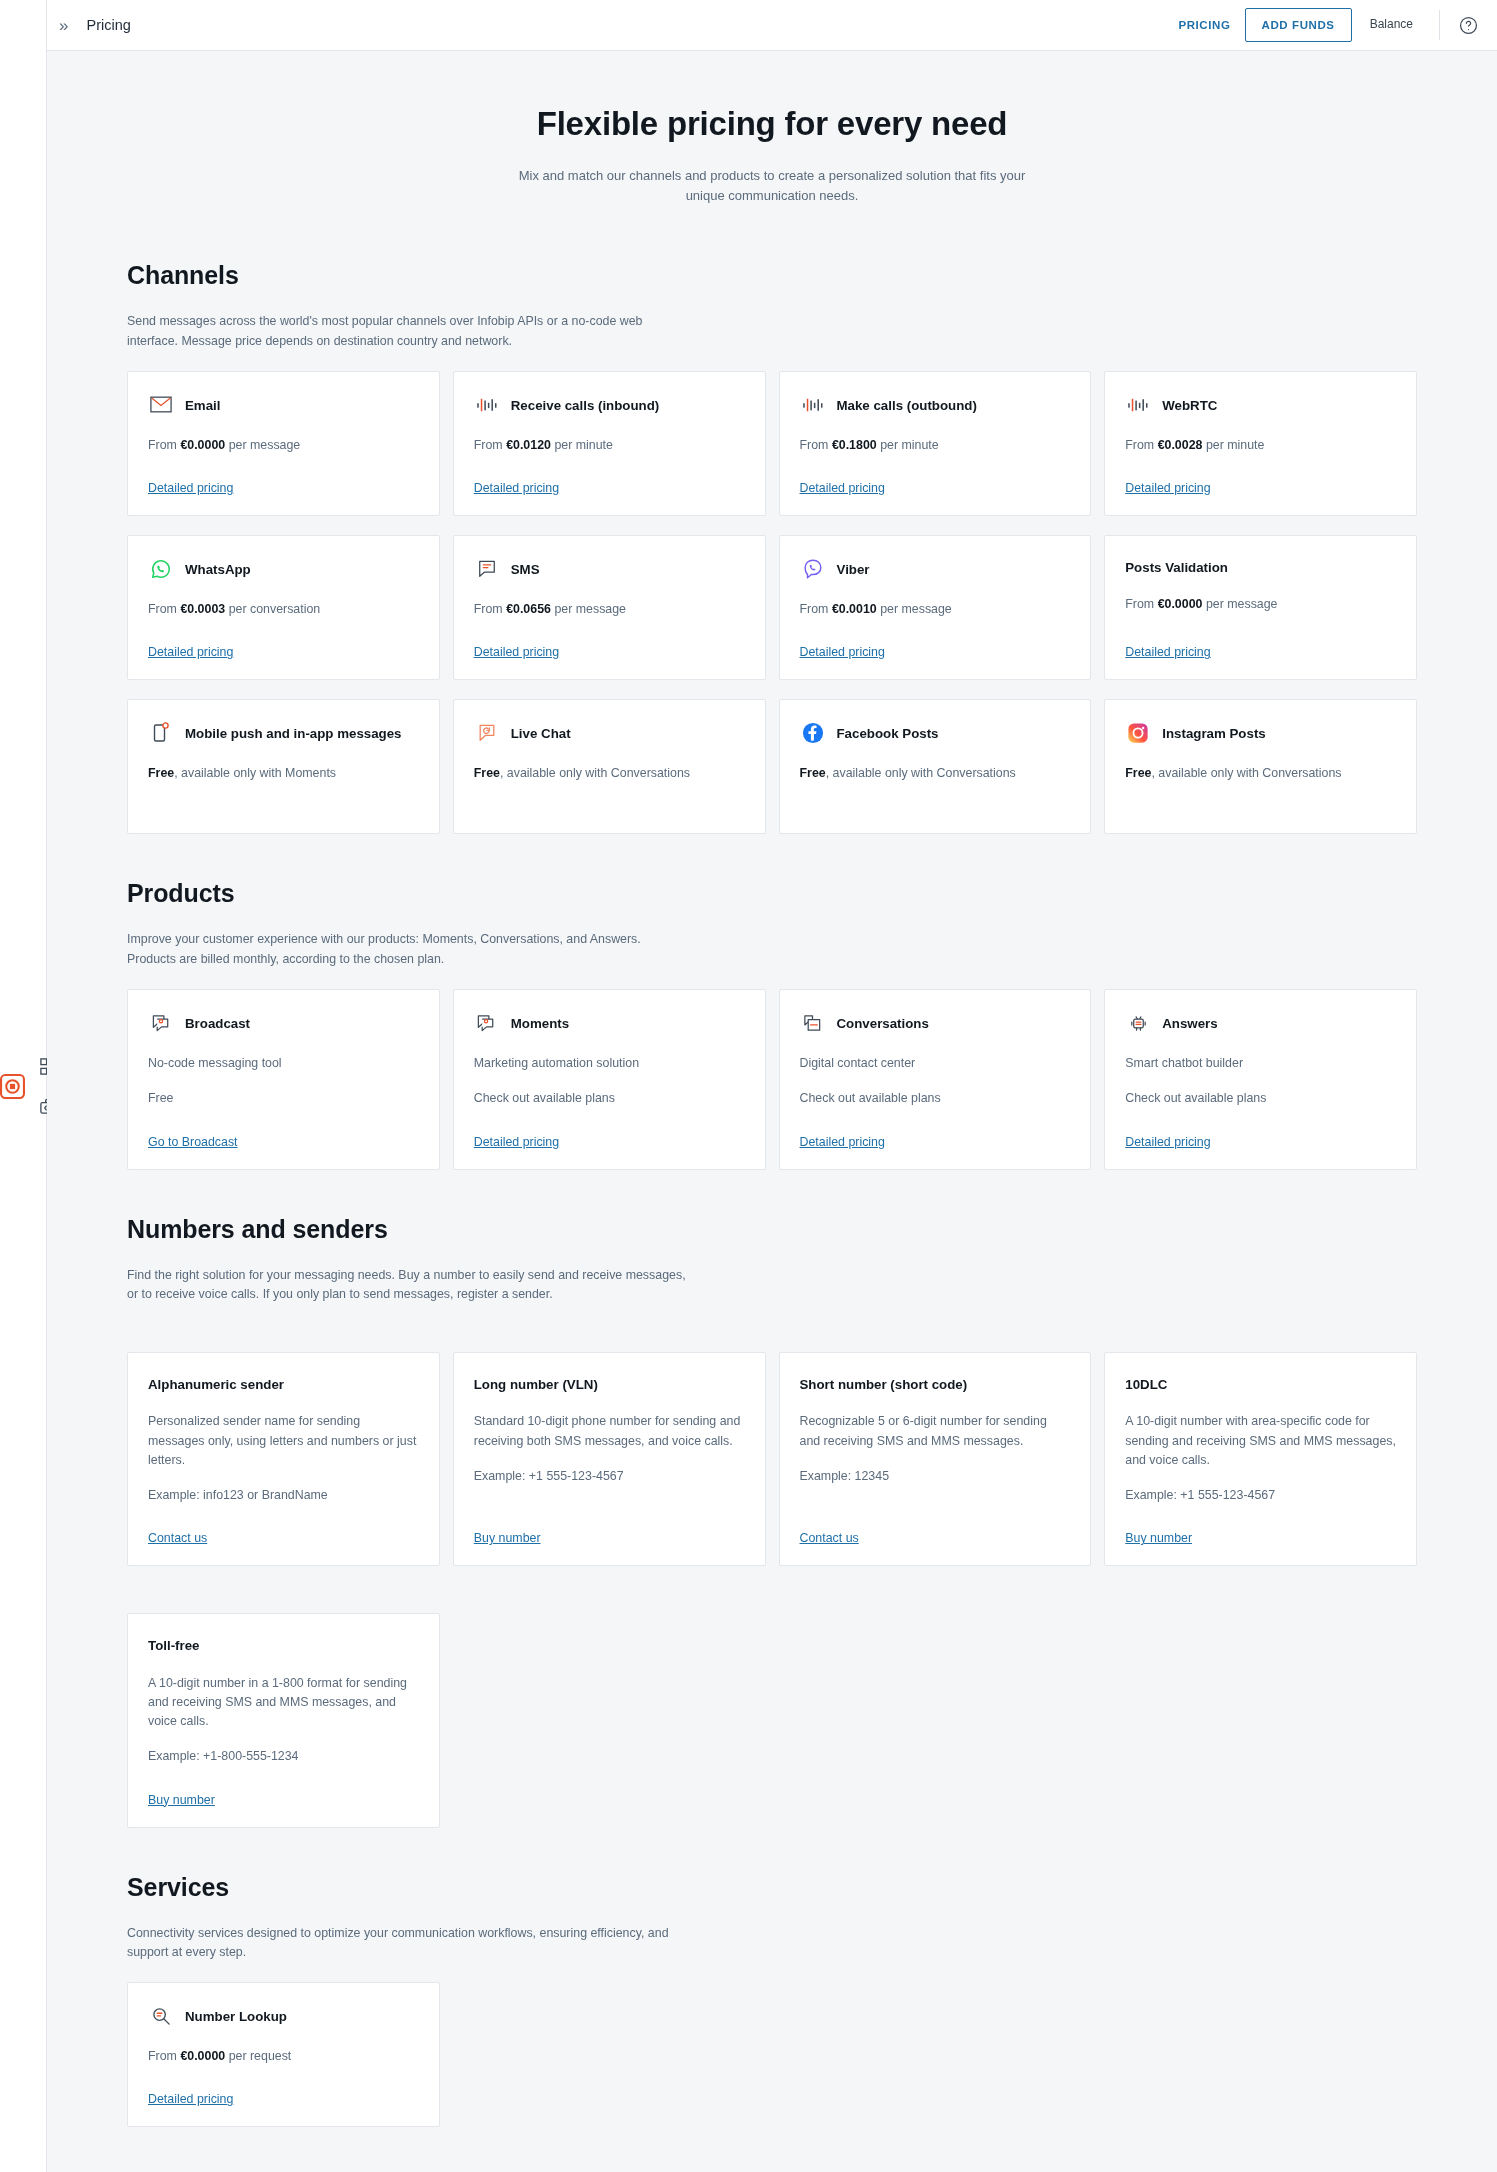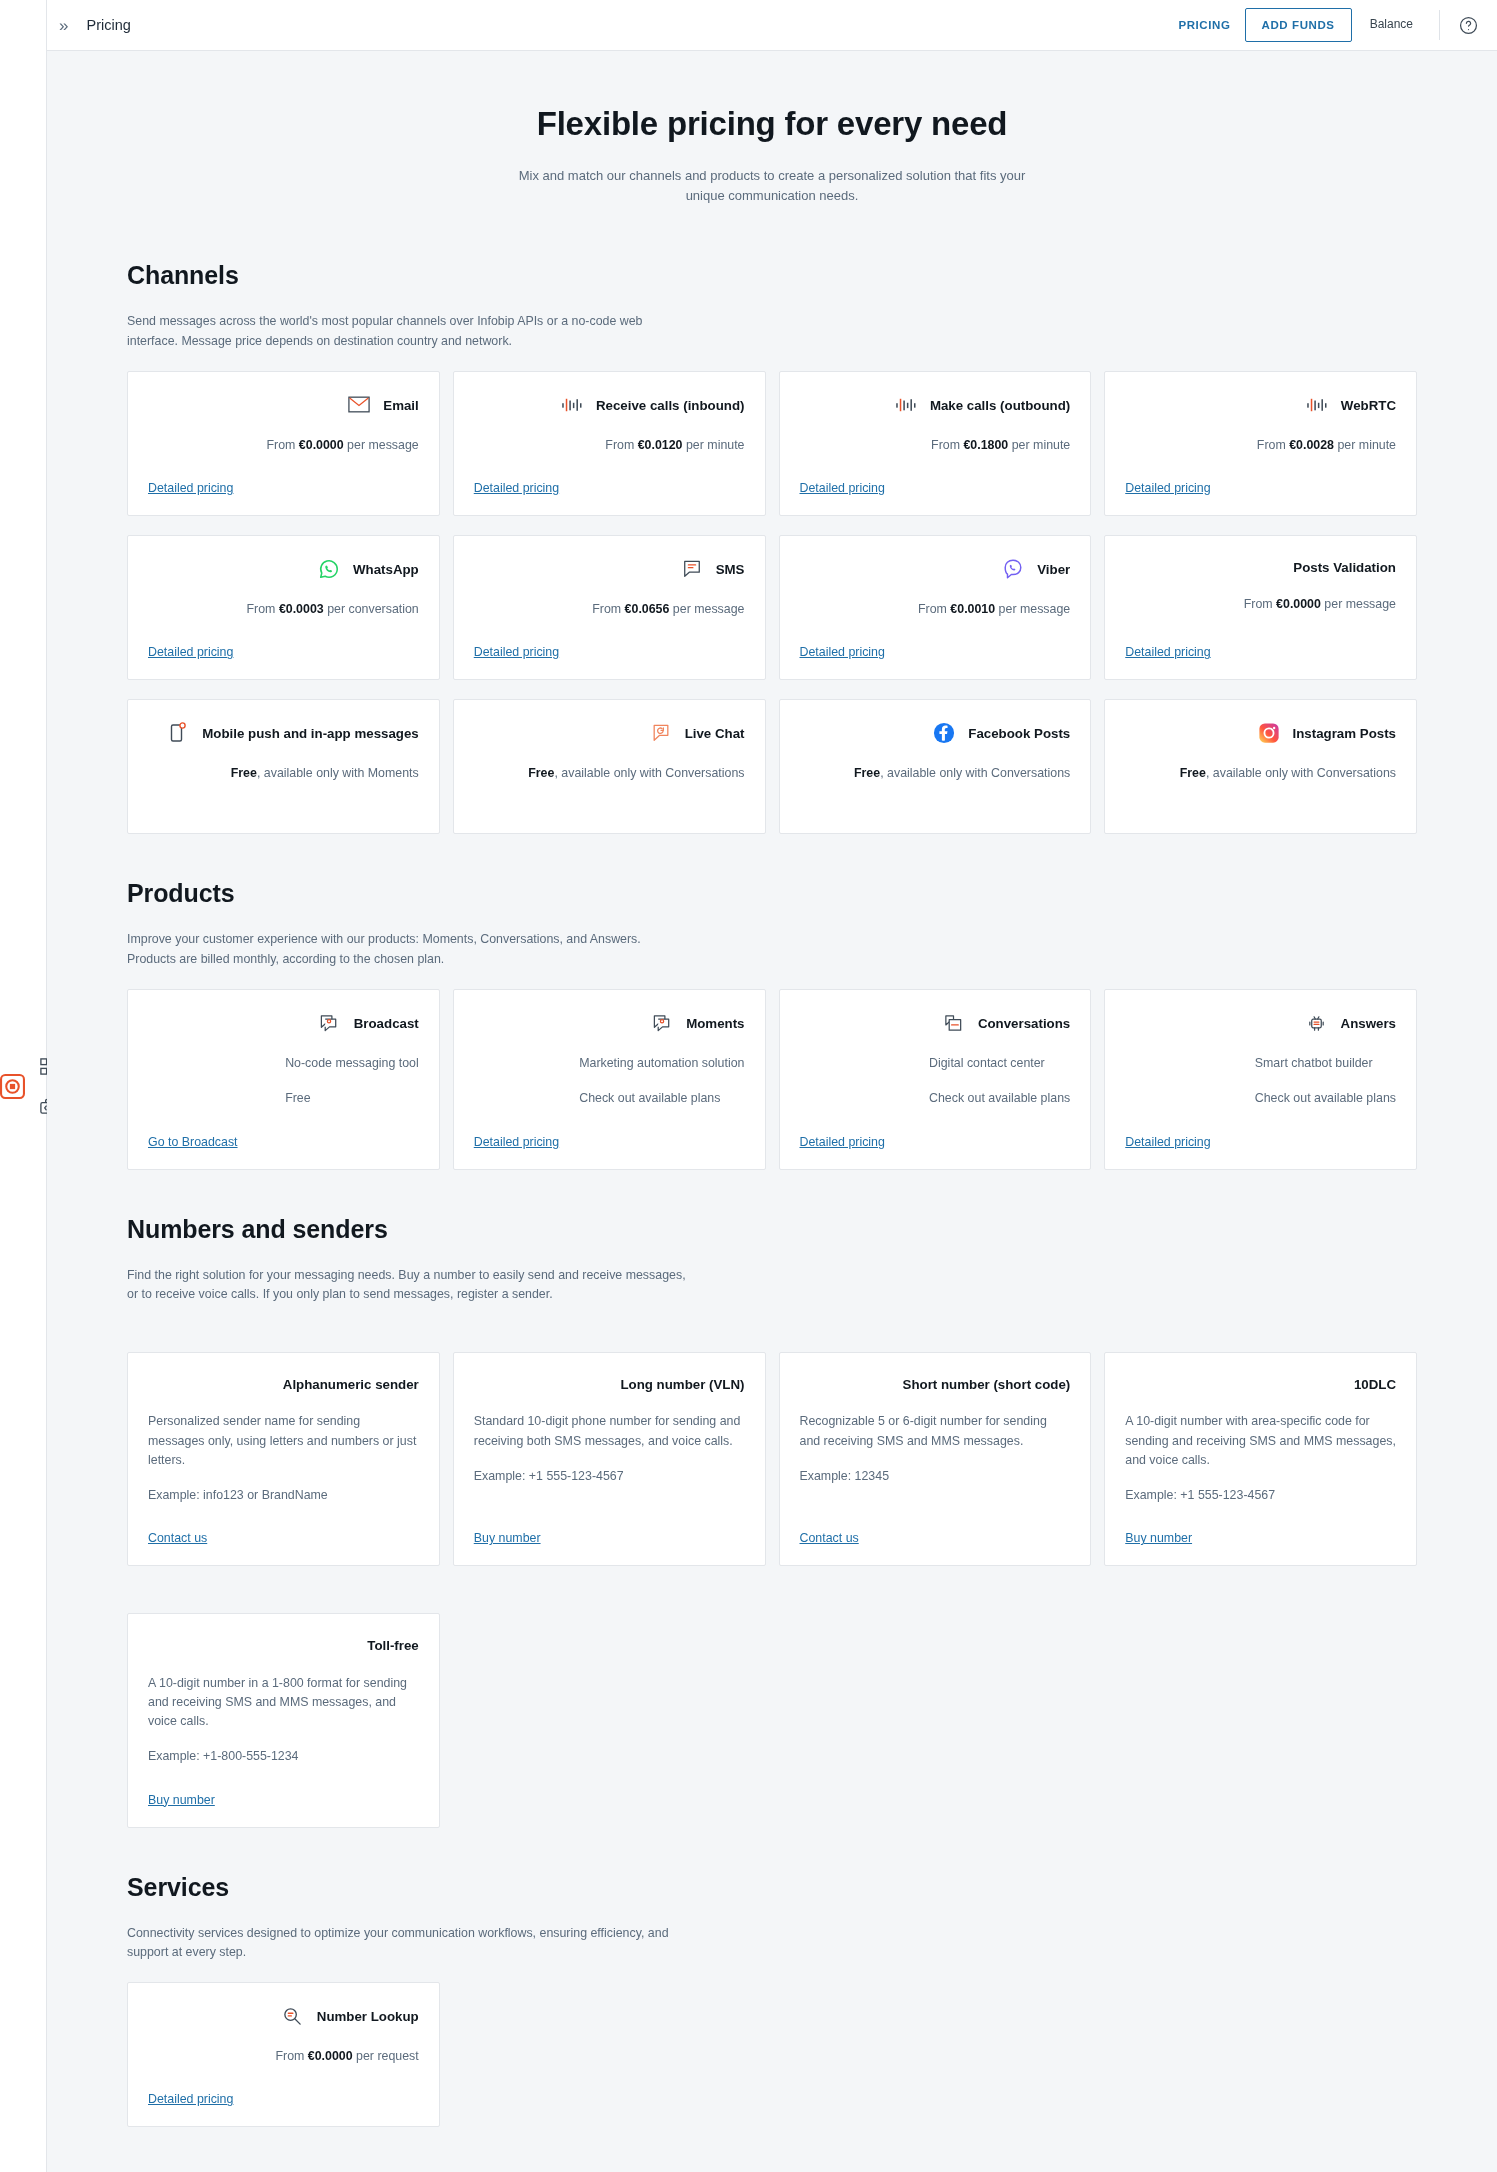--- a/index.html
+++ b/index.html
@@ -160,21 +160,20 @@
     grid-template-columns: repeat(4, 1fr);
     gap: 13px;
   }
   .card {
     background: #fff;
     border: 1px solid #e3e6ea;
     border-radius: 2px;
     padding: 22px 20px 20px;
     display: flex;
     flex-direction: column;
-    align-items: flex-end;
   }
   .card-head {
     display: flex;
     align-items: flex-start;
     gap: 11px;
   }
   .card-icon {
     width: 26px; height: 26px;
     flex: 0 0 26px;
     display: flex; align-items: center; justify-content: center;

